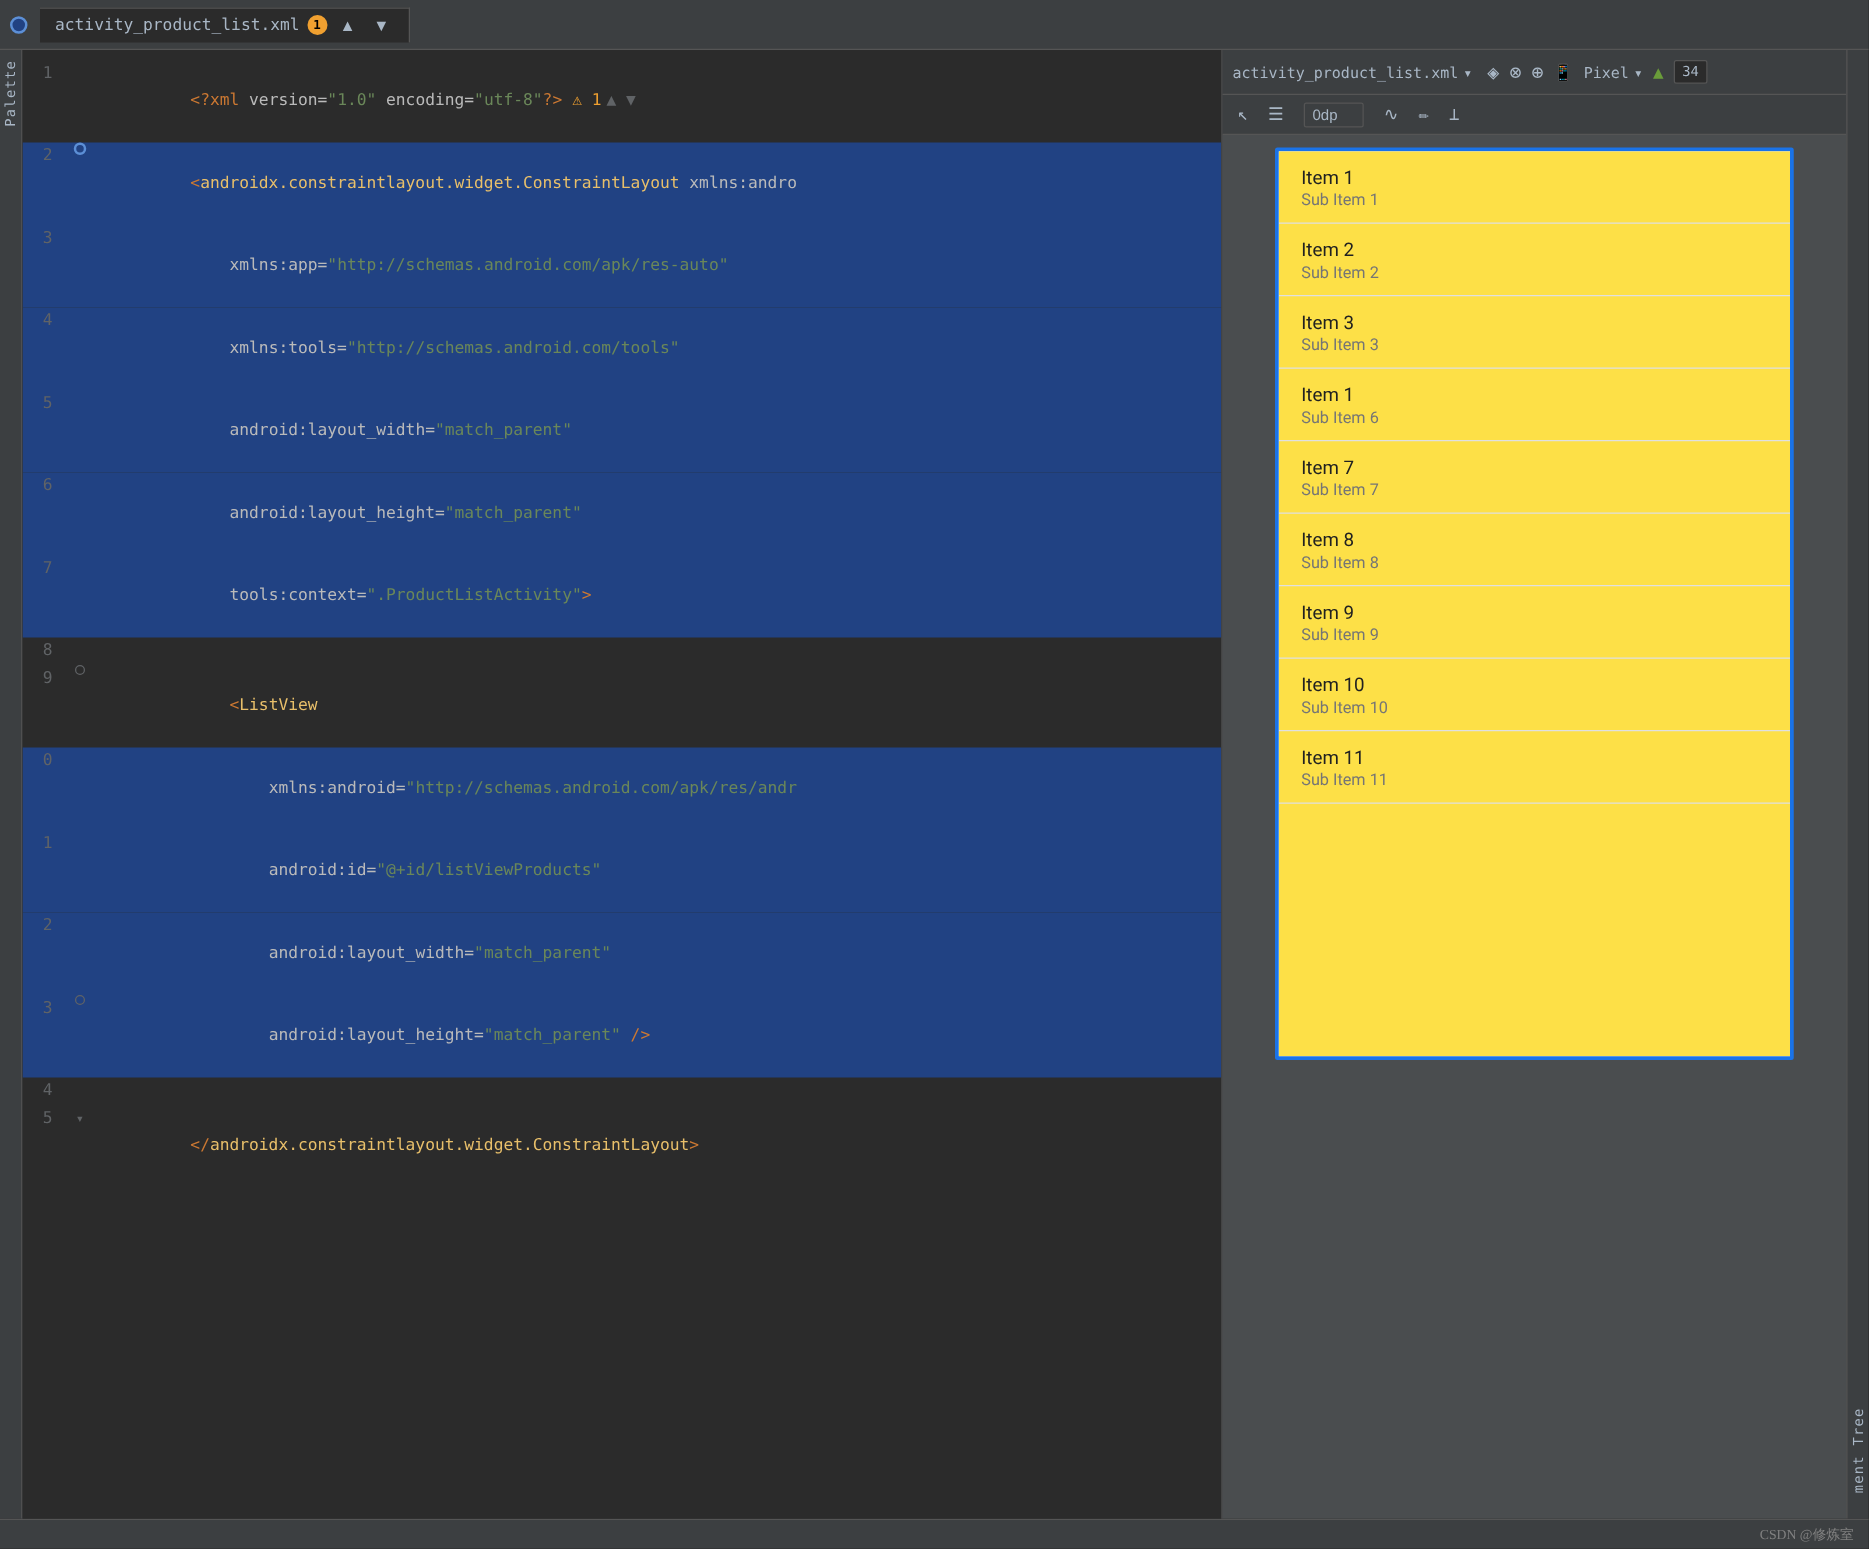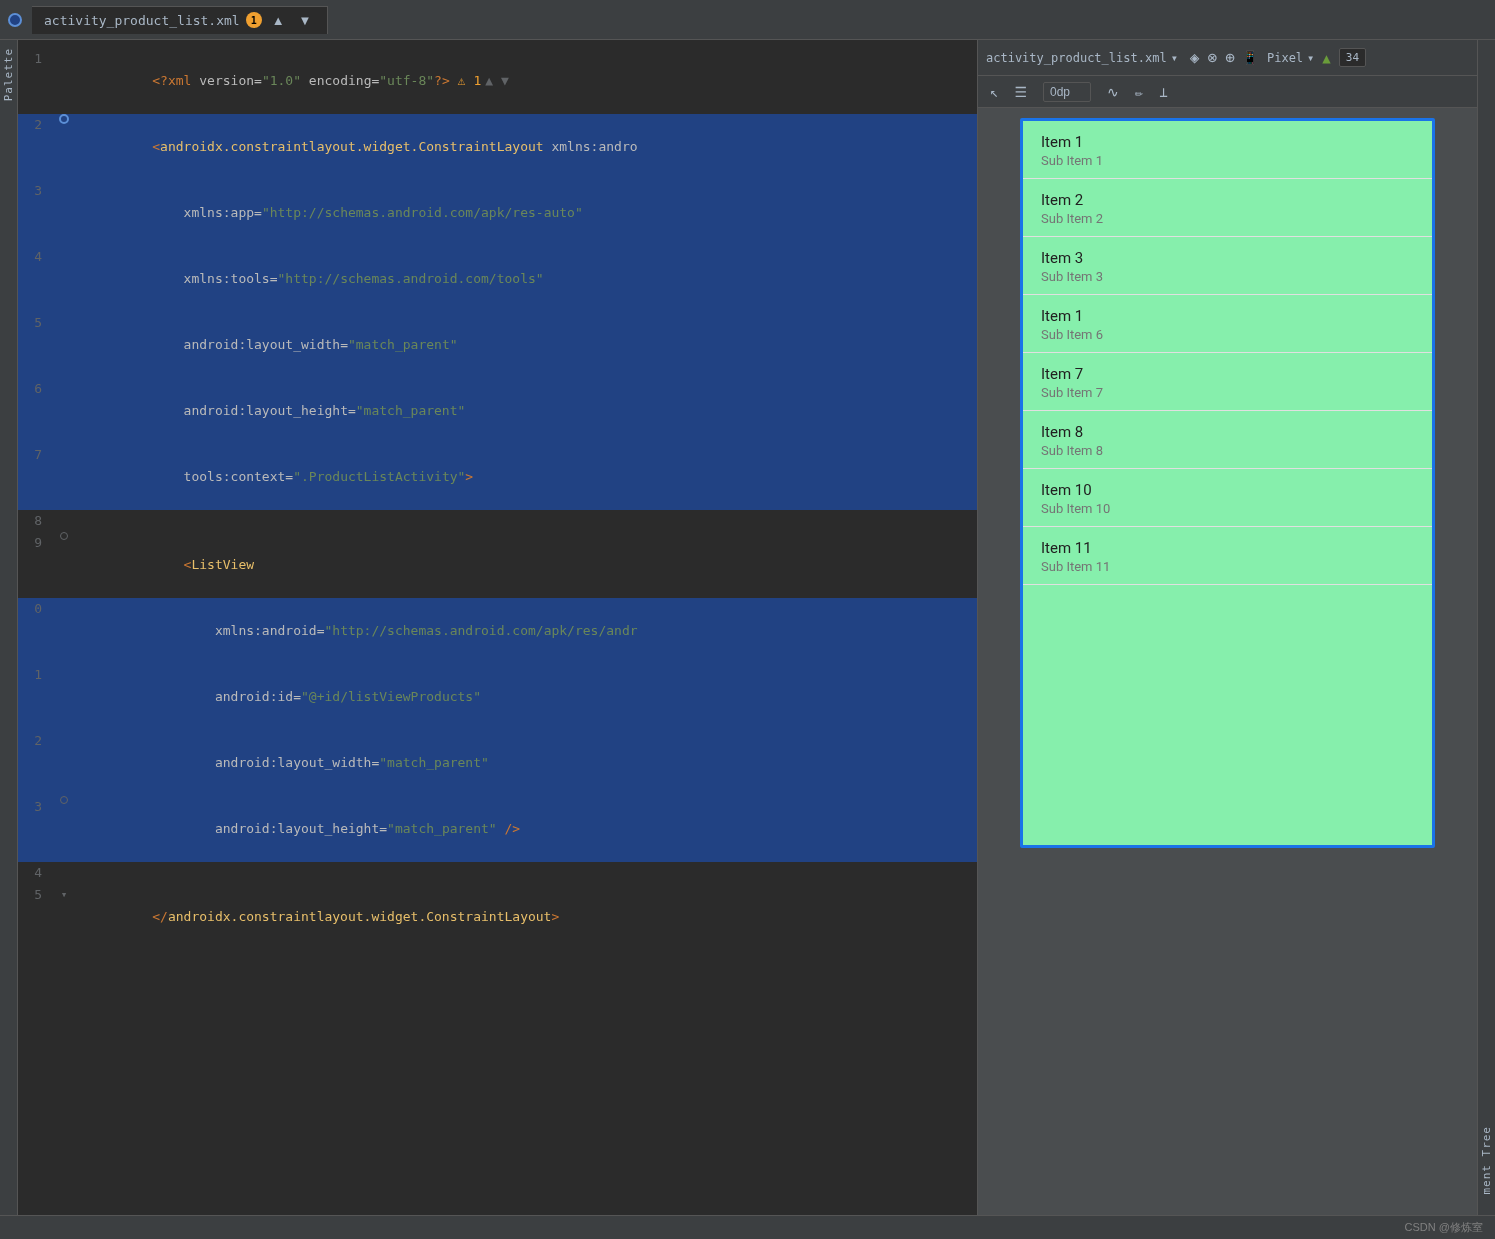--- a/index.html
+++ b/index.html
@@ -249,21 +249,21 @@
       border-radius: 2px;
       width: 415px;
       height: 730px;
       overflow: hidden;
       display: flex;
       flex-direction: column;
     }
     .listview-container {
       flex: 1;
       overflow: hidden;
-      background: #86efac;
+      background: #fde047;
     }
     .list-item-row {
       padding: 12px 18px 10px 18px;
       border-bottom: 1px solid #e0e0e0;
       cursor: pointer;
     }
     .item-title {
       font-size: 15px;
       color: #212121;
       font-family: 'Roboto', Arial, sans-serif;
@@ -302,21 +302,21 @@
       background: #3c3f41;
       border-top: 1px solid #555;
       display: flex;
       align-items: center;
       justify-content: flex-end;
       padding: 0 12px;
     }
     .watermark {
       color: #808080;
       font-size: 11px;
-      font-family: Liberation Sans, sans-serif;
+      font-family: Liberation Serif, serif;
     }
   </style>
 </head>
 <body>
 
 <div class="top-toolbar">
   <div class="toolbar-left">
     <span class="blue-circle"></span>
     <div class="file-tab">
       <span>activity_product_list.xml</span>
@@ -516,20 +516,24 @@
             </div>
             <div class="list-item-row">
               <div class="item-title">Item 7</div>
               <div class="item-subtitle">Sub Item 7</div>
             </div>
             <div class="list-item-row">
               <div class="item-title">Item 8</div>
               <div class="item-subtitle">Sub Item 8</div>
             </div>
             <div class="list-item-row">
+              <div class="item-title">Item 9</div>
+              <div class="item-subtitle">Sub Item 9</div>
+            </div>
+            <div class="list-item-row">
               <div class="item-title">Item 10</div>
               <div class="item-subtitle">Sub Item 10</div>
             </div>
             <div class="list-item-row">
               <div class="item-title">Item 11</div>
               <div class="item-subtitle">Sub Item 11</div>
             </div>
           </div>
       </div>
     </div>

